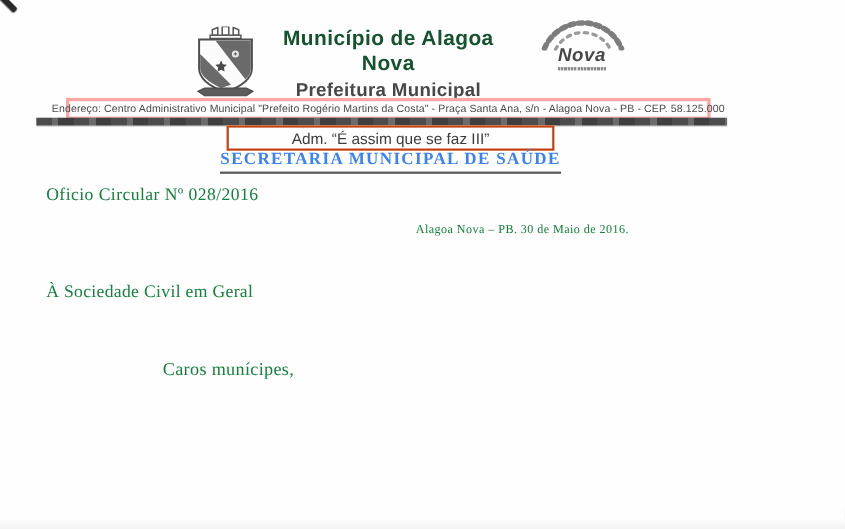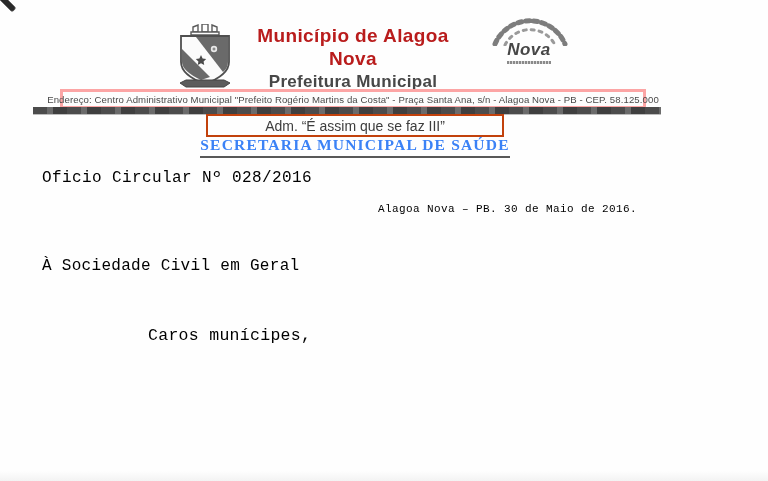--- a/index.html
+++ b/index.html
@@ -14,21 +14,21 @@
     background:#2a2a2a;transform:rotate(45deg);border-radius:2px;
     filter:blur(0.4px);
   }
   
   .crest{position:absolute;left:168px;top:24px;width:74px;height:68px;}
   .header-text{
     position:absolute;left:238px;top:22px;width:230px;text-align:center;
     line-height:1.2;
   }
   .state-line{font-size:15px;color:#4c4c4c;letter-spacing:0.3px;}
-  .municipality-line{font-size:19px;font-weight:bold;color:#b91c1c;letter-spacing:0.4px;margin-top:3px;}
+  .municipality-line{font-size:19px;font-weight:bold;color:#14532d;letter-spacing:0.4px;margin-top:3px;}
   .office-line{font-size:17px;font-weight:bold;color:#474747;letter-spacing:0.3px;margin-top:1px;}
   .logo{position:absolute;left:474px;top:12px;width:110px;text-align:center;}
   .logo-arc{display:block;margin:0 auto;}
   .logo-name{
     font-style:italic;font-weight:bold;font-size:17px;line-height:0.95;
     color:#474747;letter-spacing:0.5px;margin-top:-4px;
   }
   .logo-subtitle-bar{
     width:44px;height:3px;margin:3px auto 0;
     background:repeating-linear-gradient(90deg,#8a8a8a 0 2px,#d8d8d8 2px 3px);
@@ -54,21 +54,21 @@
     font-size:14px;color:#3d3d3d;
   }
   
   .department-line{
     position:absolute;left:200px;top:136px;width:310px;text-align:center;
     font-family:"Liberation Serif",serif;font-weight:bold;font-size:15.5px;
     letter-spacing:1.2px;color:#3b82f6;
     border-bottom:2px solid #585858;padding-bottom:2px;
   }
   
-  .serif{font-family:Liberation Mono, monospace;color:#000000;}
+  .serif{font-family:Liberation Serif, serif;color:#15803d;}
   .reference-line{position:absolute;left:42px;top:169px;font-size:16px;letter-spacing:0.4px;}
   .date-line{position:absolute;left:378px;top:203px;font-size:11px;letter-spacing:0.4px;text-align:right;}
   .addressee-line{position:absolute;left:42px;top:257px;font-size:16px;letter-spacing:0.3px;}
   .salutation-line{position:absolute;left:148px;top:326px;font-size:16.5px;letter-spacing:0.3px;}
   
   .scan-shade{position:absolute;left:0;bottom:0;width:768px;height:10px;background:linear-gradient(#fefefe,#f3f3f3);}
 </style>
 </head>
 <body>
 

